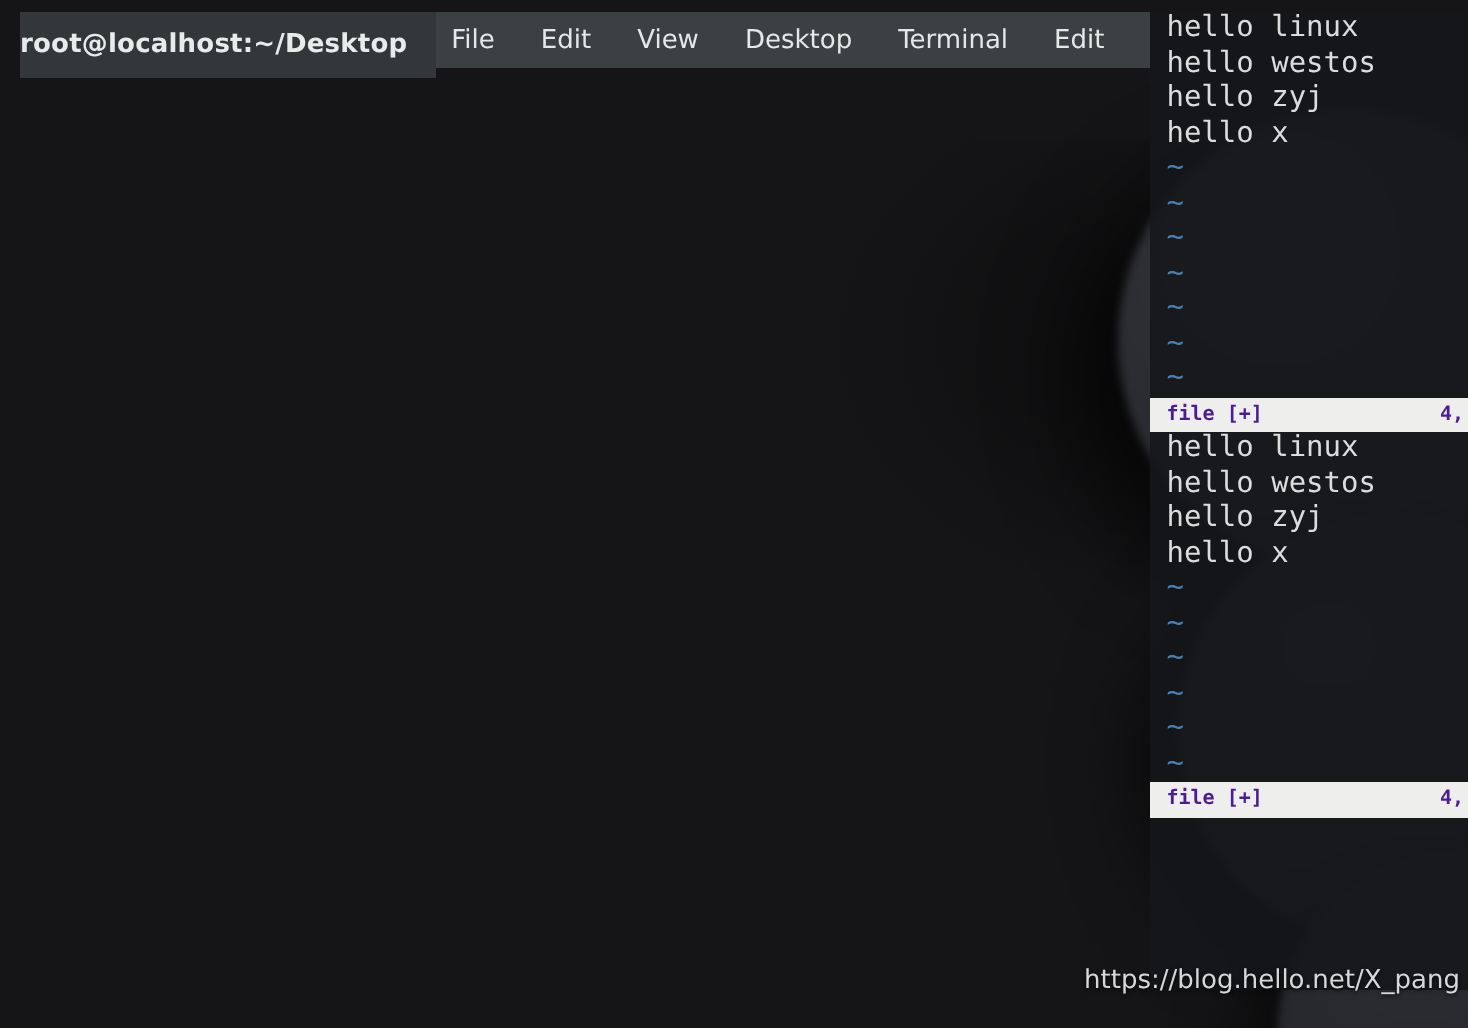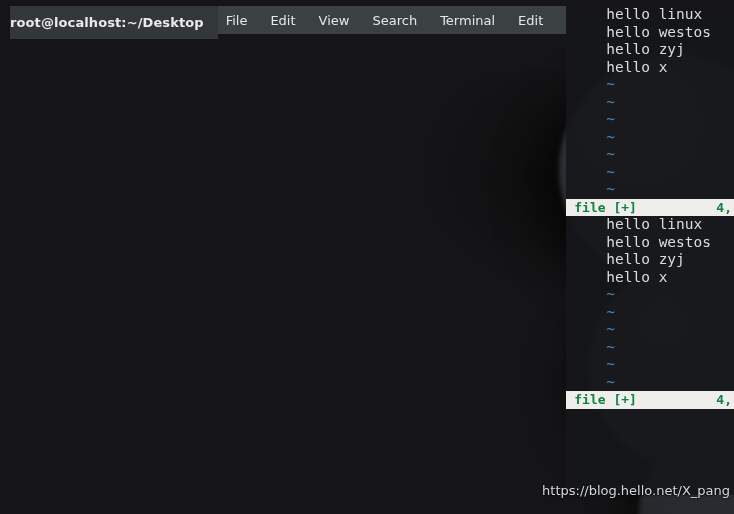--- a/index.html
+++ b/index.html
@@ -113,31 +113,30 @@
     box-sizing: border-box;
   }
 
   .vline {
     height: 17.5px;
     line-height: 17.5px;
     font-size: 14.5px;
     white-space: pre;
     color: #dcdcdc;
     letter-spacing: 0px;
-    margin-left: 32px;
   }
   .tilde { color: #4a7fb5; }
 
   
   .statusline {
     height: 17.5px;
     line-height: 17.5px;
-    font-size: 13px;
+    font-size: 10px;
     background: #eeeeec;
-    color: #15803d;
+    color: #4c1d95;
     font-weight: bold;
     display: flex;
     justify-content: space-between;
     align-items: center;
     margin-left: -8px;
     padding: 0 0 0 8px;
     white-space: pre;
     overflow: hidden;
   }
   .statusline .sl-right {
@@ -179,21 +178,21 @@
 <div id="window">
 
   <div id="titlebar">
     <span id="title-text">root@localhost:~/Desktop</span>
   </div>
 
   <div id="menubar">
     <span class="menu-item">File</span>
     <span class="menu-item">Edit</span>
     <span class="menu-item">View</span>
-    <span class="menu-item">Search</span>
+    <span class="menu-item">Desktop</span>
     <span class="menu-item">Terminal</span>
     <span class="menu-item">Edit</span>
   </div>
 
   <div id="term">
 
     <div>
       <div class="vline">hello linux</div>
       <div class="vline">hello westos</div>
       <div class="vline">hello zyj</div>

